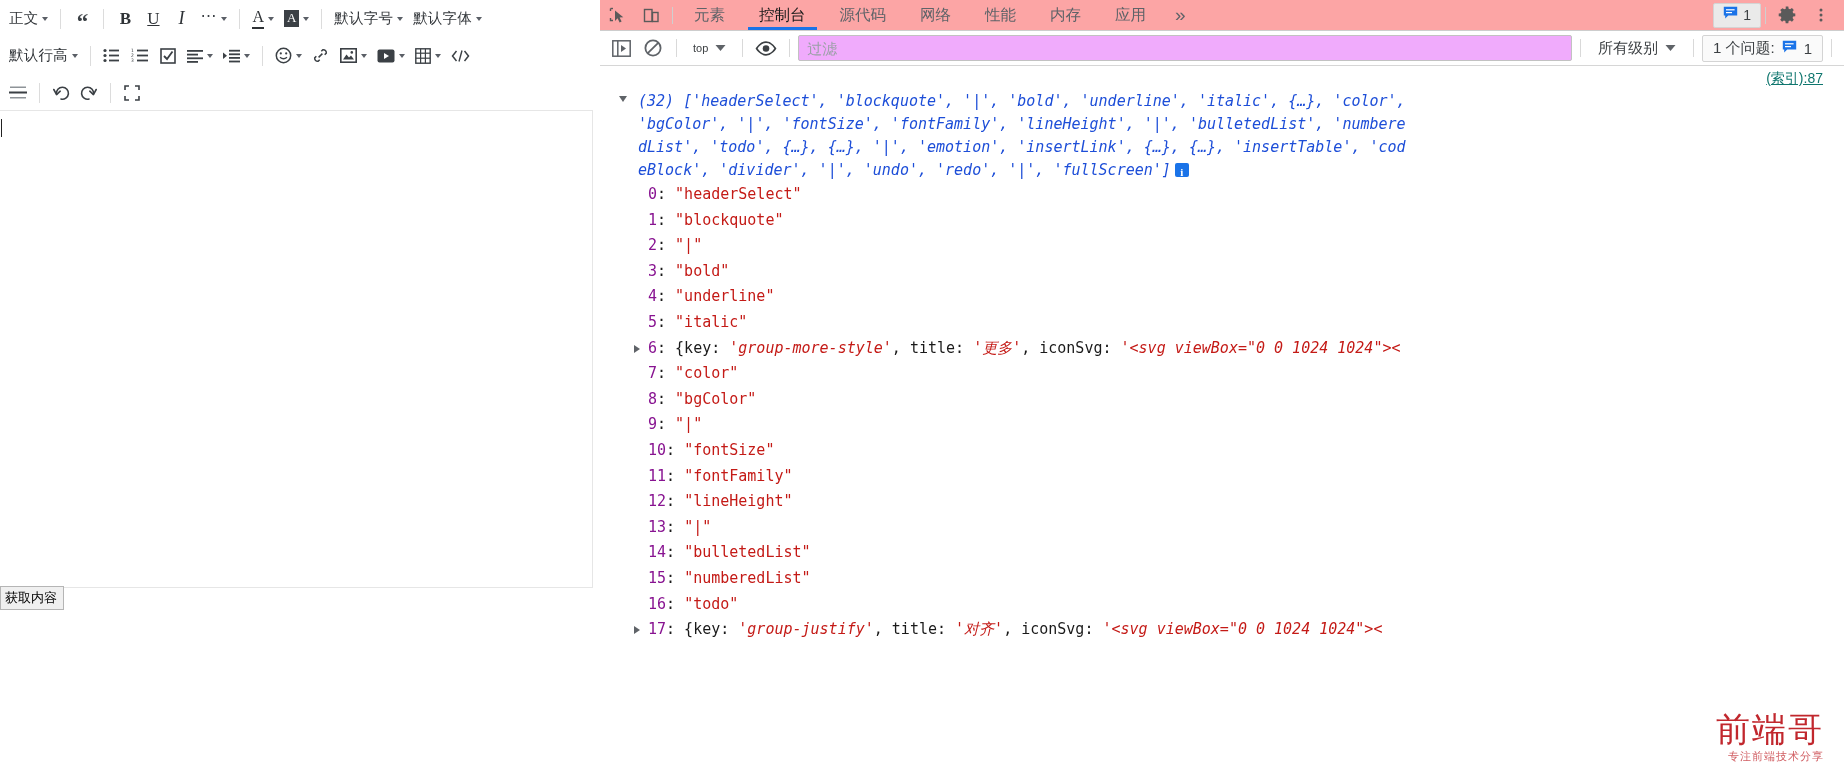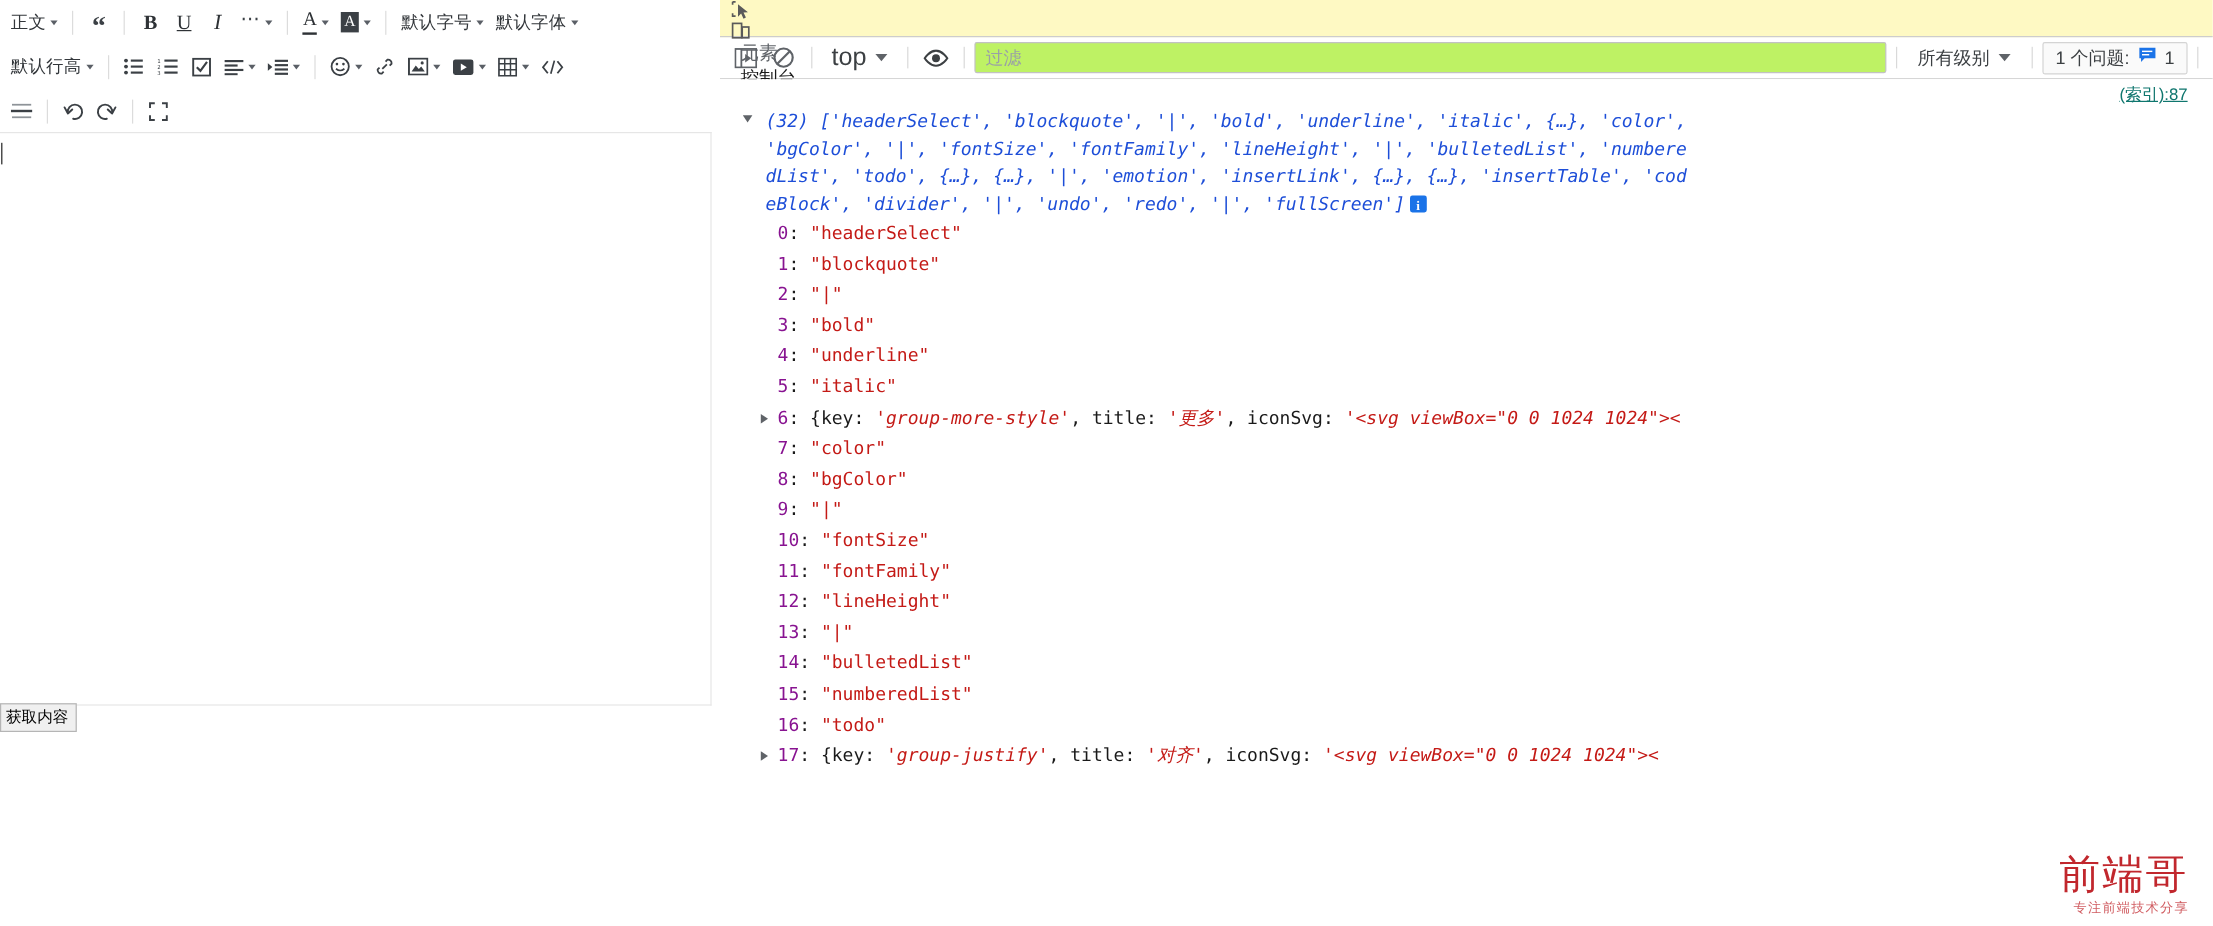--- a/index.html
+++ b/index.html
@@ -99,24 +99,23 @@
   
   .devtools {
     position: absolute; left: 600px; top: 0;
     width: 1244px; height: 772px;
     background: #ffffff;
     font-family: "Liberation Sans", sans-serif;
   }
   .dt-tabbar {
     display: flex; align-items: stretch;
     height: 31px;
-    background: #fef9c3;
+    background: #fca5a5;
     border-bottom: 1px solid #cdcdcd;
     position: relative;
-    flex-direction: column;
   }
   .dt-icobtn {
     display: flex; align-items: center; justify-content: center;
     width: 34px; height: 31px; cursor: pointer; color: #5a5a5a;
   }
   .dt-vsep { width: 1px; height: 17px; background: #cfcfcf; align-self: center; margin: 0 4px; }
   .dt-tab {
     display: flex; align-items: center;
     padding: 0 17px;
     font-size: 15.5px;
@@ -149,32 +148,32 @@
     gap: 2px;
   }
   .cb-btn {
     display:flex; align-items:center; justify-content:center;
     width: 30px; height: 28px; cursor: pointer; color:#5f6368;
   }
   .cb-sep { width:1px; height:18px; background:#d9d9d9; margin: 0 6px; }
   .ctx-select {
     display:flex; align-items:center; gap: 7px;
     height: 26px; padding: 0 8px; cursor:pointer;
-    font-size: 21px; color:#3c4043;text-align:center;
+    font-size: 11px; color:#3c4043;text-align:center;
   }
   .filter-input {
     flex: 1;
     height: 26px;
     border: 1px solid #c2c2c2;
     border-radius: 2px;
     padding: 0 8px;
     font-size: 15px;
     color: #3c4043;
     font-family: "Liberation Sans", sans-serif;
-    background: #bef264;
+    background: #f0abfc;
     min-width: 60px;
   }
   .filter-input::placeholder { color: #9aa0a6; }
   .level-select {
     display:flex; align-items:center; gap:7px;
     height:26px; padding: 0 9px; cursor:pointer;
     font-size:15px; color:#3c4043; white-space:nowrap;justify-content:center;
   }
   .issues-box {
     display:flex; align-items:center; gap:7px;

